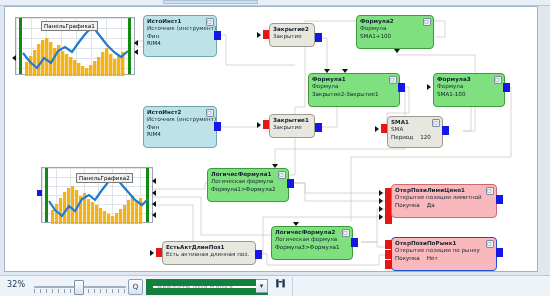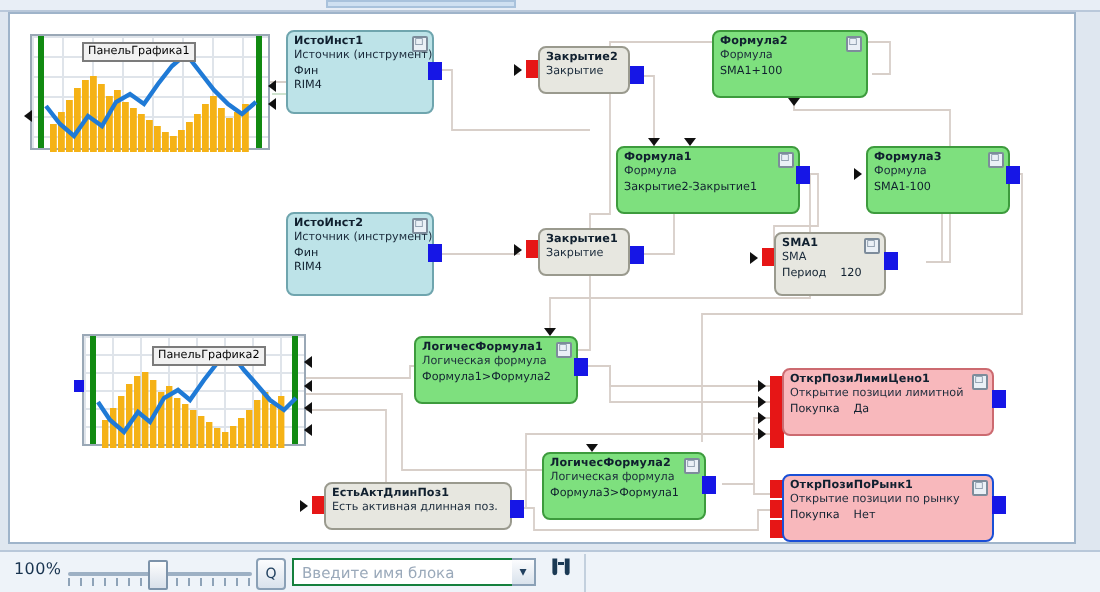--- a/index.html
+++ b/index.html
@@ -51,21 +51,21 @@
     border:1px solid #7d93aa;border-radius:1px;
   }
   #resetzoom{
     position:absolute;left:128px;top:3px;width:13px;height:14px;
     background:linear-gradient(#fbfcfe,#d9e2ec);
     border:1px solid #8aa0b6;border-radius:2px;
     font-size:7px;color:#2a4straight;color:#21405f;text-align:center;line-height:14px;
   }
   #blockname{
     position:absolute;left:146px;top:3px;width:122px;height:14px;
-    background:#ffffff;border:1px solid #15803d;box-sizing:border-box;
+    background:#ffffff;border:7px solid #15803d;box-sizing:border-box;
     font-size:7.5px;color:#8897a8;line-height:13px;padding-left:4px;
     font-family:"DejaVu Sans","Liberation Sans",sans-serif;
   }
   #blockname::placeholder{color:#9aa9ba;}
   #namedrop{
     position:absolute;left:256px;top:3px;width:12px;height:14px;
     background:linear-gradient(#fbfcfe,#d9e2ec);
     border:1px solid #8aa0b6;border-left:none;box-sizing:border-box;
     font-size:7px;text-align:center;line-height:13px;color:#21405f;
   }
@@ -389,21 +389,21 @@
       <span class="t">ОткрПозиПоРынк1</span>
       <span class="l">Открытие позиции по рынку</span>
       <span class="kv"><span>Покупка</span><i>Нет</i></span>
       <span class="gear">□</span>
     </div>
     <div class="port pin-blue" style="left:491px;top:241px;"></div>
 
   </div>
 
   <div id="bottombar">
-    <span id="zoomlabel">100%</span>
+    <span id="zoomlabel">32%</span>
     <div id="sliderwrap">
       <div id="slidertrack"></div>
       <div id="slidertick"></div>
       <div id="sliderthumb"></div>
     </div>
     <div id="resetzoom">Q</div>
     <input id="blockname" type="text" value="" placeholder="Введите имя блока" style="">
     <div id="namedrop">▾</div>
     <div id="findbtn">
       <svg width="13" height="11" viewBox="0 0 13 11">

